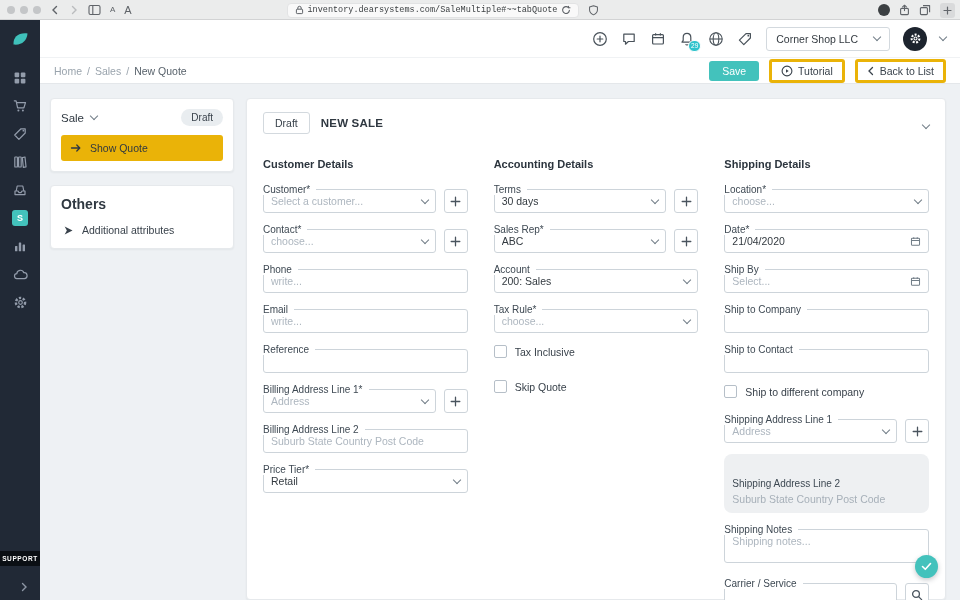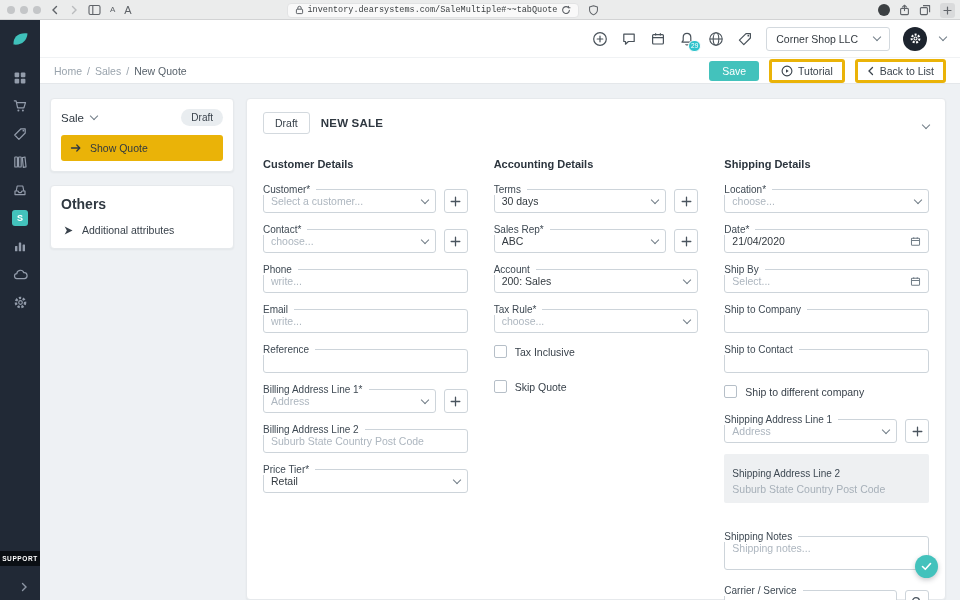--- a/index.html
+++ b/index.html
@@ -98,21 +98,21 @@
   .box .val { color: #333a40; overflow: hidden; white-space: nowrap; }
   .box-right { margin-left: auto; display: flex; align-items: center; padding-left: 6px; }
   .add-btn { width: 24px; height: 24px; flex: none; border: 1px solid #cdd4da; border-radius: 3px; background: #fff;
              display: flex; align-items: center; justify-content: center; }
   .text-input { width: 100%; height: 24px; border: 1px solid #cdd4da; border-radius: 3px; padding: 0 7px;
                 font-family: "Liberation Sans", sans-serif; font-size: 10.5px; color: #333a40; background: #fff; }
   .text-input::placeholder, textarea::placeholder { color: #adb6bf; }
   .check-row { display: flex; align-items: center; gap: 8px; font-size: 10.5px; color: #39424b; }
   .cb { width: 13px; height: 13px; flex: none; border: 1px solid #b6bfc8; border-radius: 2px; background: #fff; }
   .mt12 { margin-top: 12px; } .mb22 { margin-bottom: 22px; } .mb16 { margin-bottom: 16px; }
-  .disabled-block { background: #eef0f2; border-radius: 2px; padding: 14px 8px 8px; margin-bottom: 28px; }
+  .disabled-block { background: #eef0f2; border-radius: 8px; padding: 24px 8px 8px; margin-bottom: 11px; }
   .dis-label { font-size: 10px; color: #3e4953; margin-bottom: 4px; }
   .dis-ph { font-size: 10.5px; color: #a7b0b9; }
   .notes-input { width: 100%; height: 34px; border: 1px solid #cdd4da; border-radius: 3px; padding: 5px 7px;
                  font-family: "Liberation Sans", sans-serif; font-size: 10.5px; resize: none; }
 
   .fab { position: fixed; right: 22px; bottom: 22px; width: 23px; height: 23px; border-radius: 50%;
          background: var(--accent, #43c2bc); border: none; display: flex; align-items: center; justify-content: center;
          box-shadow: 0 2px 5px rgba(30,40,50,.25); z-index: 70; }
 </style>
 </head>

